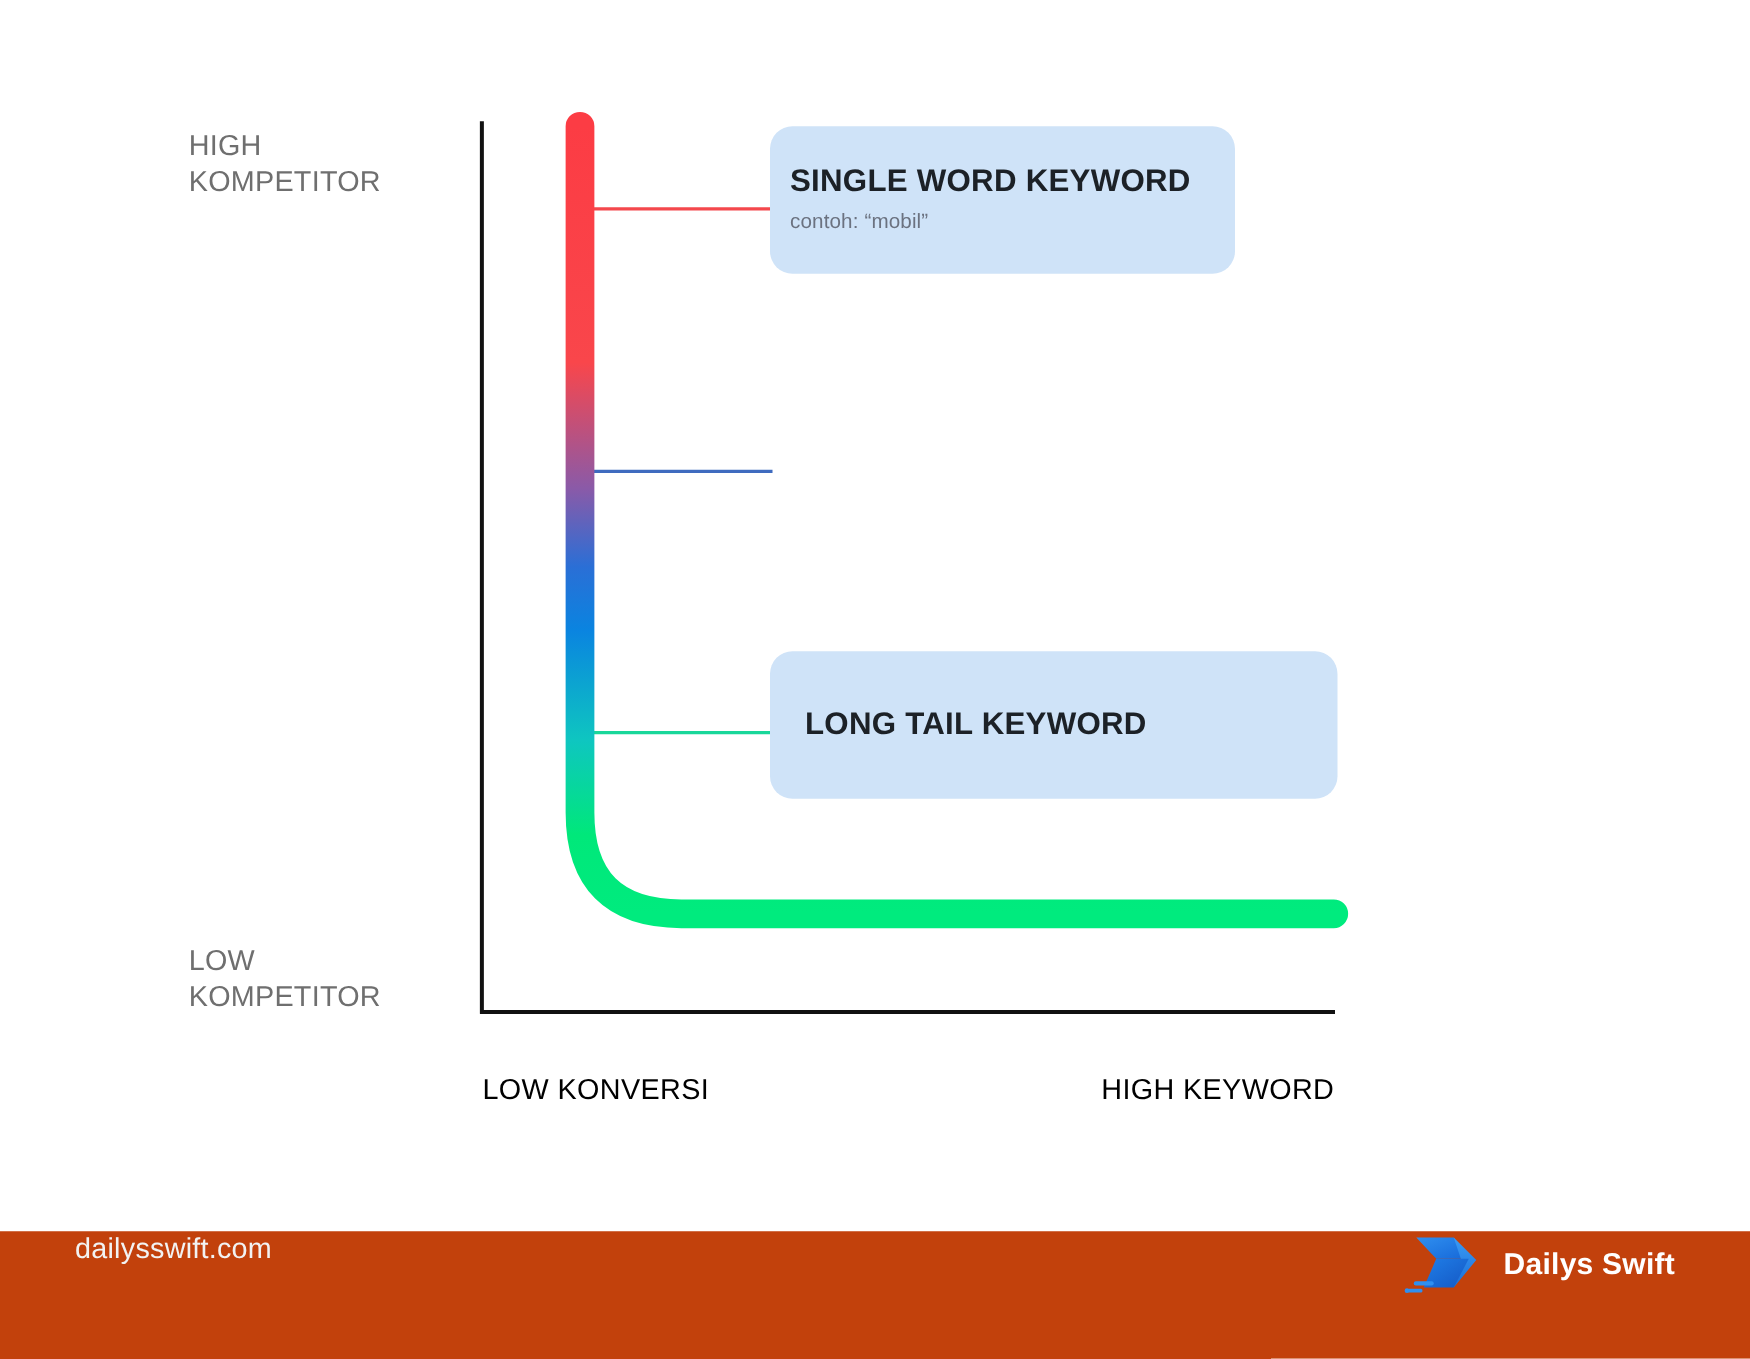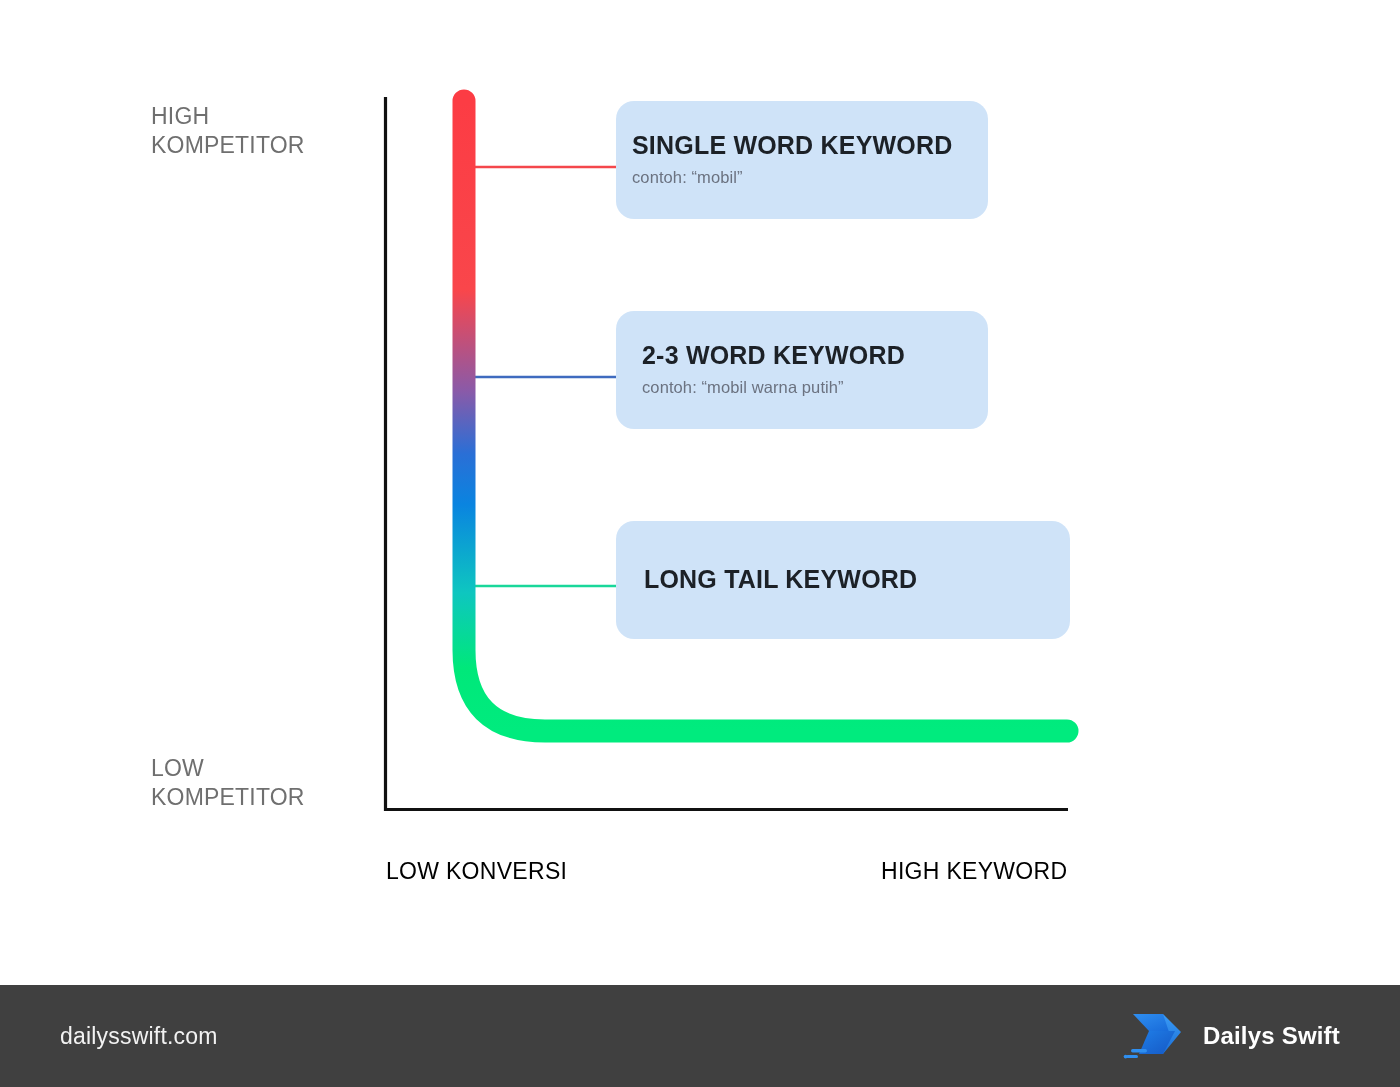--- a/index.html
+++ b/index.html
@@ -81,23 +81,23 @@
 
   #callout-single    { left: 616px; top: 101px; width: 372px; height: 118px; padding-left: 16px; }
   #callout-twothree  { left: 616px; top: 311px; width: 372px; height: 118px; }
   #callout-longtail  { left: 616px; top: 521px; width: 454px; height: 118px; padding-left: 28px; }
 
   
   #footer-bar {
     position: absolute;
     left: 0; top: 985px;
     width: 1400px; height: 102px;
-    background: #404040;
+    background: #c2410c;
     display: flex;
-    align-items: center;
+    align-items: flex-start;
     justify-content: space-between;
     padding: 0 60px;
   }
   #footer-site {
     color: #f2f2f2;
     font-size: 23px;
     font-weight: 400;
     letter-spacing: 0.2px;
   }
   #footer-brand {
@@ -153,24 +153,20 @@
 
   <div class="axis-label-x" id="label-low-konversi">LOW KONVERSI</div>
 
   <div class="axis-label-x" id="label-high-konversi">HIGH KEYWORD</div>
 
   <div class="callout" id="callout-single">
     <div class="callout-title">SINGLE WORD KEYWORD</div>
     <div class="callout-sub">contoh: “mobil”</div>
   </div>
 
-  <div class="callout" id="callout-twothree">
-    <div class="callout-title">2-3 WORD KEYWORD</div>
-    <div class="callout-sub">contoh: “mobil warna putih”</div>
-  </div>
 
   <div class="callout" id="callout-longtail">
     <div class="callout-title">LONG TAIL KEYWORD</div>
   </div>
 
 </div>
 
 <div id="footer-bar">
 
   <div id="footer-site">dailysswift.com</div>

